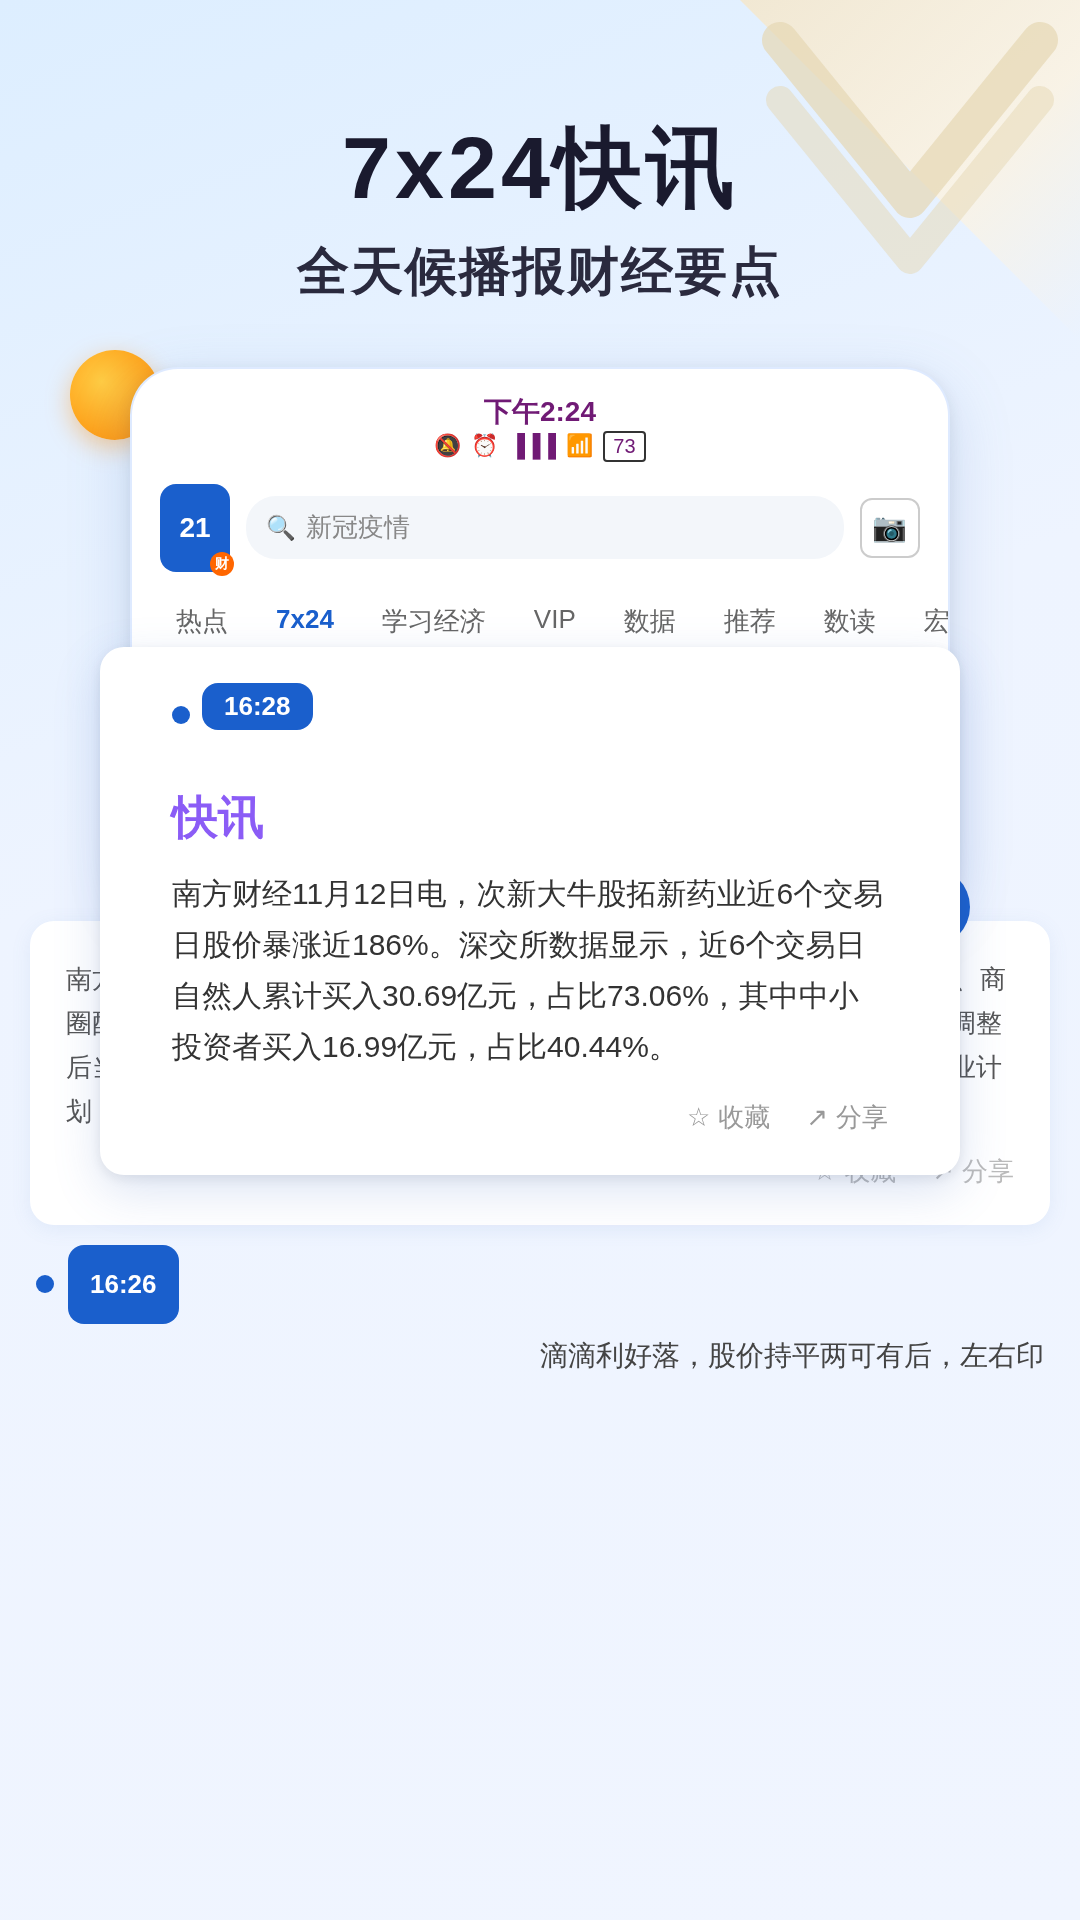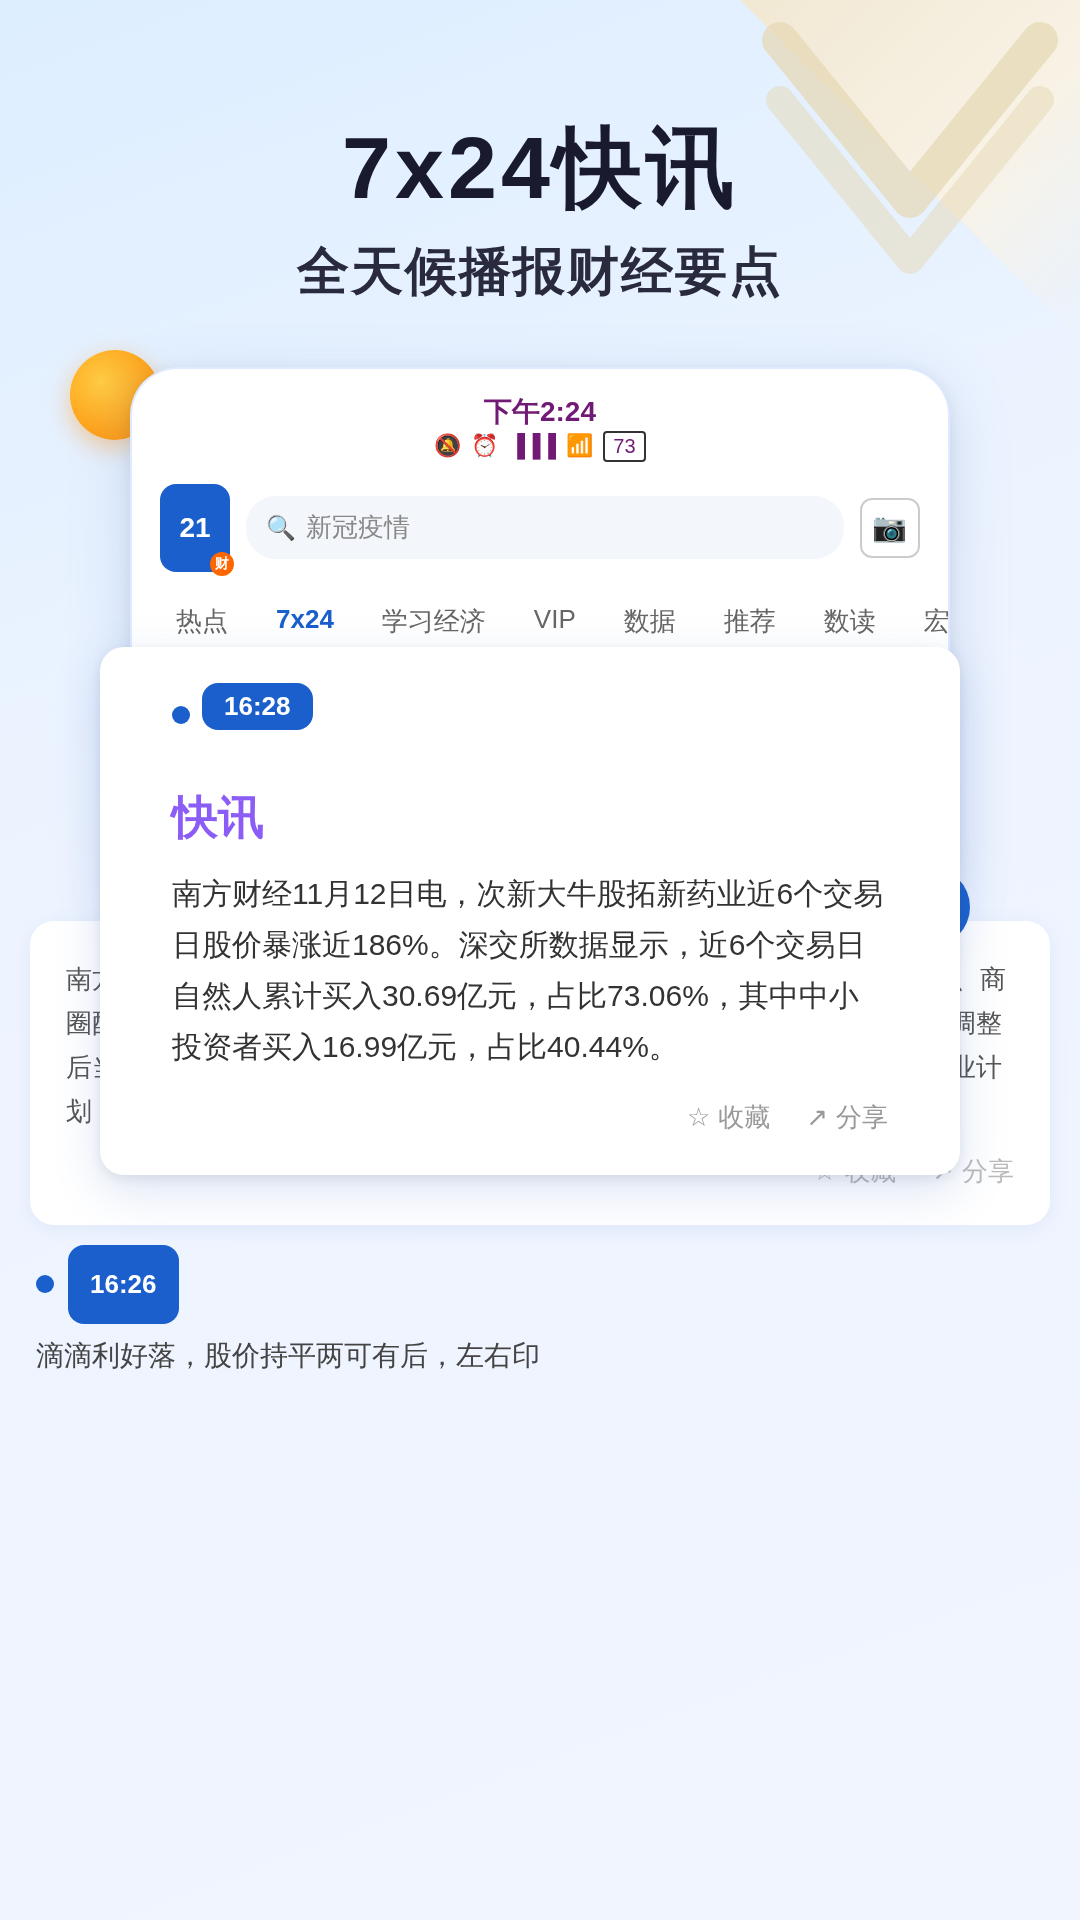--- a/index.html
+++ b/index.html
@@ -391,13 +391,13 @@
       <span>↗</span>
       <span>分享</span>
     </div>
   </div>
 </div>
 
 <div style="padding: 20px 36px 10px; display:flex; align-items:center; gap:14px;">
   <span style="width:18px;height:18px;background:#1a5fcc;border-radius:50%;display:inline-block;flex-shrink:0;"></span>
   <span style="background:#1a5fcc;color:#fff;font-size:26px;font-weight:700;padding:24px 22px;border-radius:16px;">16:26</span>
 </div>
-<div style="padding: 0 36px 30px; font-size:28px; color:#444; line-height:1.6;">滴滴利好落，股价持平两可有后，左右印</div>
+<div style="padding: 0 36px 30px; font-size:28px; color:#444; line-height:1.6;text-align:right;">滴滴利好落，股价持平两可有后，左右印</div>
 
 </body></html>

